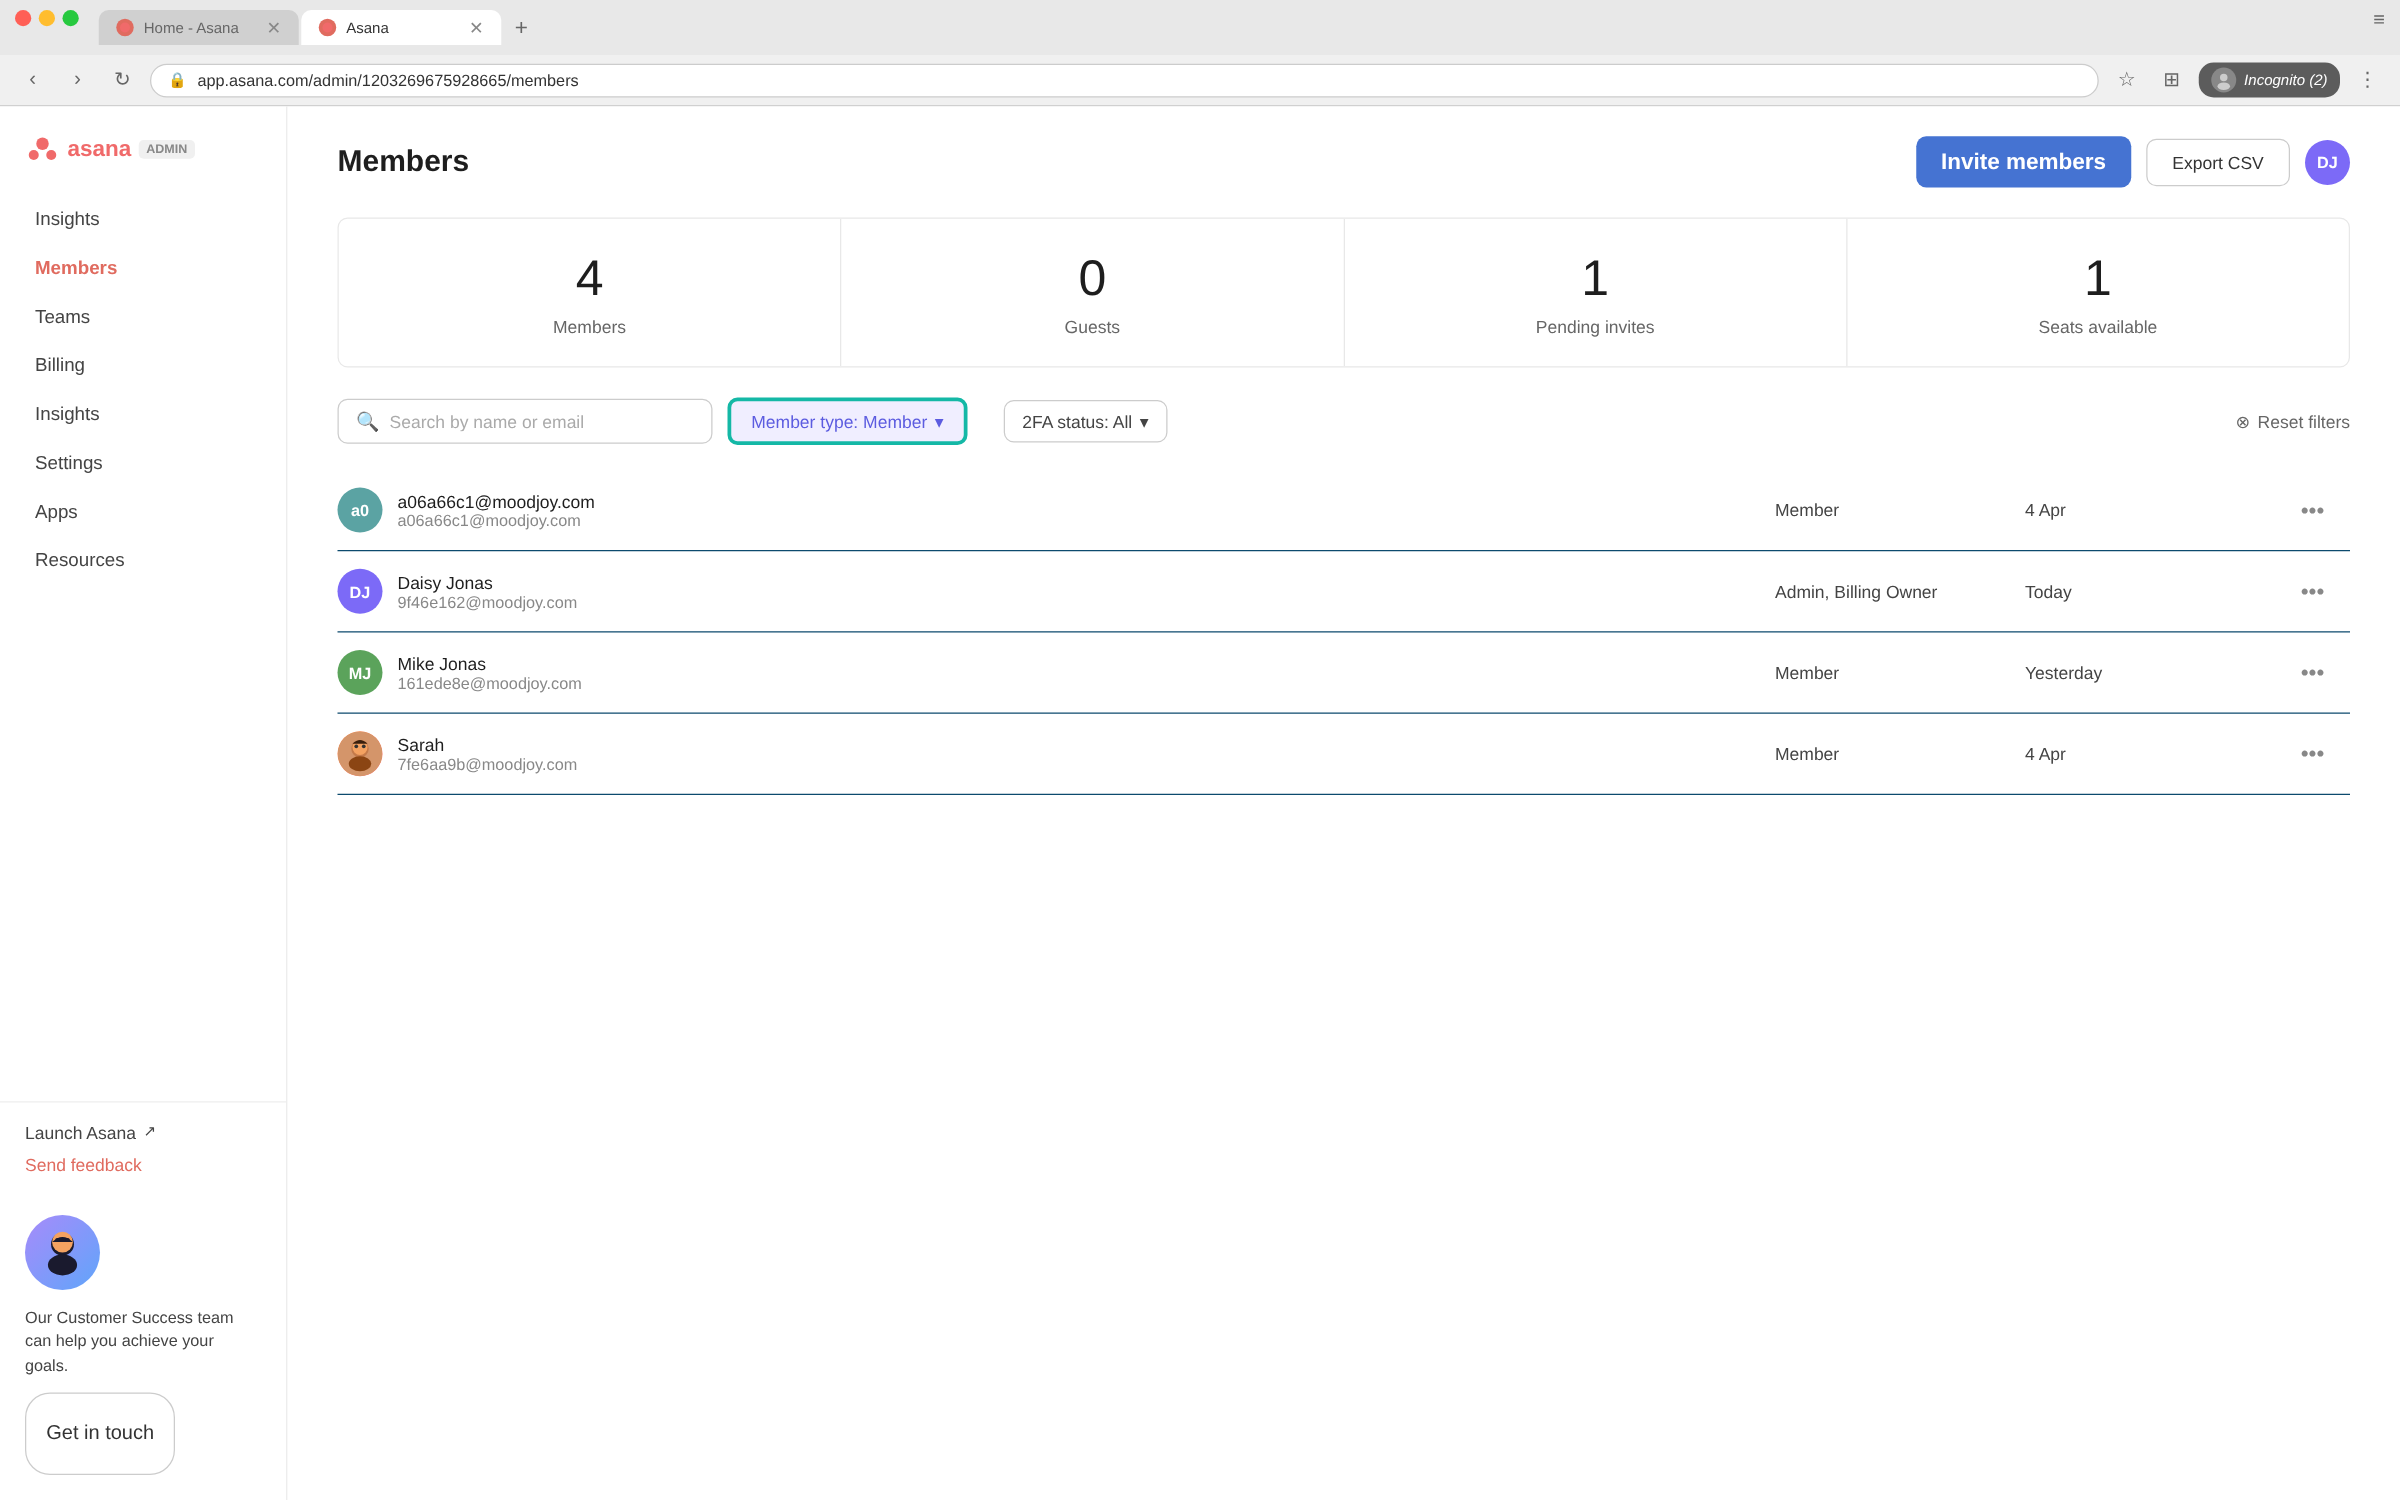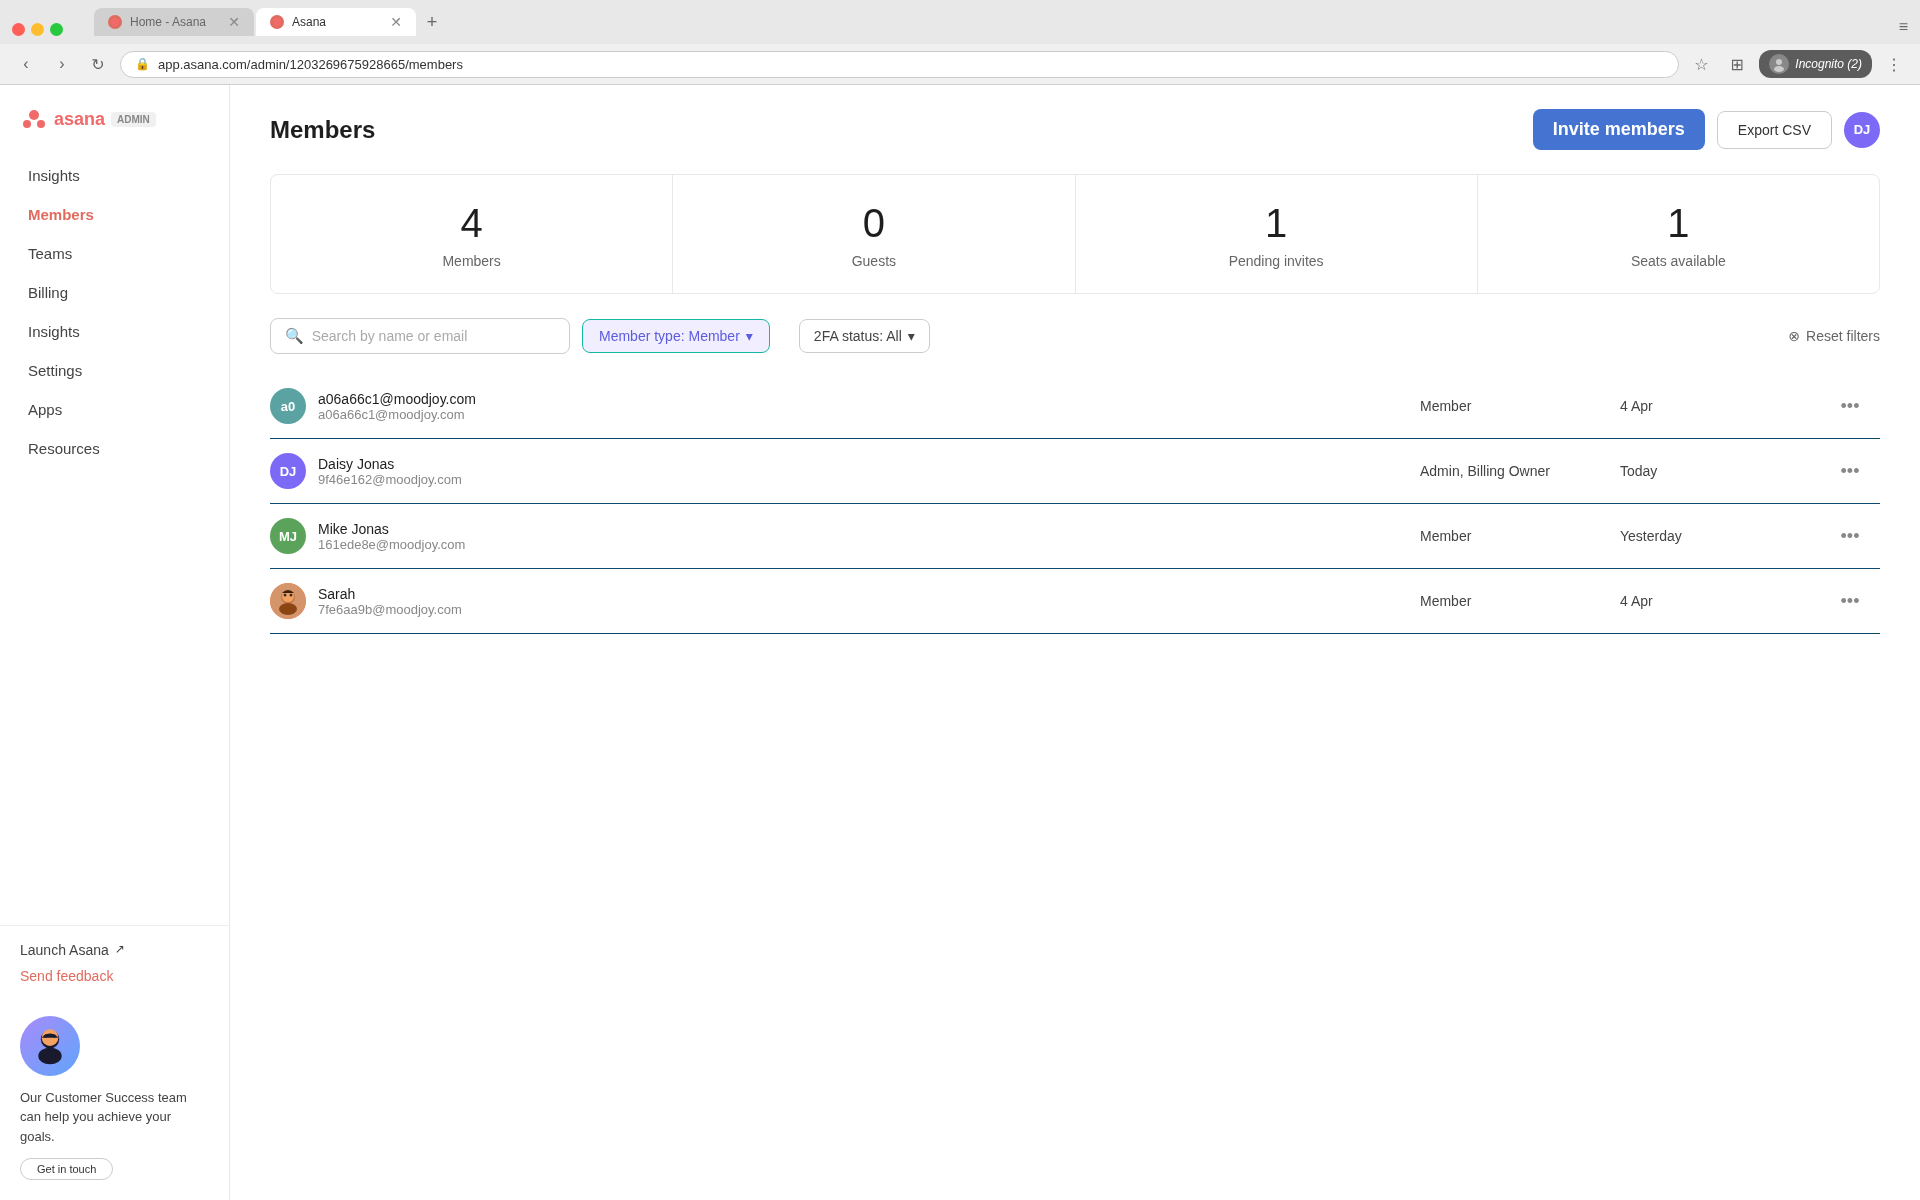--- a/index.html
+++ b/index.html
@@ -1,20 +1,20 @@
 <!DOCTYPE html>
 <html><head>
   <meta charset="utf-8">
   <style>
     * { box-sizing: border-box; margin: 0; padding: 0; }
     body { font-family: -apple-system, BlinkMacSystemFont, 'Segoe UI', sans-serif; background: #f5f5f5; display: flex; flex-direction: column; height: 100vh; overflow: hidden; }
 
     
     .browser-chrome { background: #e8e8e8; padding: 0; flex-shrink: 0; }
-    .browser-titlebar { background: #e8e8e8; display: flex; align-items: flex-end; padding: 8px 12px; gap: 23px; }
+    .browser-titlebar { background: #e8e8e8; display: flex; align-items: flex-start; padding: 8px 12px; gap: 8px; }
     .browser-dots { display: flex; gap: 6px; }
     .dot { width: 13px; height: 13px; border-radius: 50%; }
     .dot-red { background: #ff5f56; }
     .dot-yellow { background: #ffbd2e; }
     .dot-green { background: #27c93f; }
     .browser-tabs { display: flex; align-items: flex-end; gap: 2px; margin-left: 8px; }
     .browser-tab { background: #fff; border-radius: 8px 8px 0 0; padding: 6px 14px; font-size: 12px; color: #333; display: flex; align-items: center; gap: 8px; min-width: 160px; max-width: 200px; position: relative; }
     .browser-tab.inactive { background: #d0d0d0; color: #666; }
     .tab-favicon { width: 14px; height: 14px; background: #e06b5f; border-radius: 50%; flex-shrink: 0; display: flex; align-items: center; justify-content: center; }
     .tab-close { margin-left: auto; color: #888; font-size: 14px; cursor: pointer; }
@@ -40,21 +40,21 @@
     .sidebar-nav { flex: 1; padding: 8px 0; }
     .nav-item { padding: 10px 20px; font-size: 15px; color: #444; cursor: pointer; border-radius: 6px; margin: 0 8px 2px; transition: background 0.15s; }
     .nav-item.active { color: #e06b5f; font-weight: 600; }
     .sidebar-bottom { padding: 16px 20px; border-top: 1px solid #eee; margin-top: auto; }
     .launch-asana { font-size: 14px; color: #444; cursor: pointer; display: flex; align-items: flex-start; gap: 6px; margin-bottom: 10px; }
     .send-feedback { font-size: 14px; color: #e06b5f; cursor: pointer; font-weight: 500; }
     .customer-success { padding: 16px 20px 20px; }
     .cs-avatar { width: 60px; height: 60px; border-radius: 50%; background: linear-gradient(135deg, #a78bfa, #60a5fa); margin-bottom: 12px; display: flex; align-items: center; justify-content: center; overflow: hidden; }
     .cs-avatar svg { width: 50px; height: 50px; }
     .cs-text { font-size: 13px; color: #444; line-height: 1.5; margin-bottom: 12px; }
-    .cs-btn { border: 1px solid #ccc; background: #fff; border-radius: 20px; padding: 4px 16px; font-size: 11px; cursor: pointer; color: #333; }
+    .cs-btn { border: 1px solid #ccc; background: #fff; border-radius: 20px; padding: 23px 16px; font-size: 16px; cursor: pointer; color: #333; }
 
     
     .main { flex: 1; overflow-y: auto; background: #fff; }
     .main-header { display: flex; align-items: center; justify-content: space-between; padding: 24px 40px 0; }
     .page-title { font-size: 24px; font-weight: 600; color: #1e1e1e; }
     .header-actions { display: flex; align-items: center; gap: 12px; }
     .btn-invite { background: #4573d2; color: #fff; border: none; border-radius: 8px; padding: 10px 20px; font-size: 18px; font-weight: 600; cursor: pointer; }
     .btn-export { background: #fff; color: #333; border: 1px solid #ccc; border-radius: 8px; padding: 10px 20px; font-size: 14px; font-weight: 500; cursor: pointer; }
     .user-avatar-btn { width: 36px; height: 36px; background: #7c6af7; color: #fff; border-radius: 50%; display: flex; align-items: center; justify-content: center; font-size: 13px; font-weight: 600; cursor: pointer; border: none; }
 
@@ -64,21 +64,21 @@
     .stat-cell:last-child { border-right: none; }
     .stat-number { font-size: 40px; font-weight: 400; color: #1e1e1e; line-height: 1.2; }
     .stat-label { font-size: 14px; color: #666; margin-top: 6px; }
 
     
     .filters-row { display: flex; align-items: center; padding: 0 40px 20px; gap: 12px; }
     .search-box { display: flex; align-items: center; gap: 8px; border: 1px solid #ccc; border-radius: 8px; padding: 8px 14px; min-width: 300px; background: #fff; }
     .search-icon { color: #888; font-size: 15px; }
     .search-input { border: none; outline: none; font-size: 14px; color: #333; background: transparent; width: 200px; }
     .search-input::placeholder { color: #aaa; }
-    .filter-btn { background: #f0eeff; color: #5c5ce0; border: 1px solid #14b8a6; border-radius: 8px; padding: 8px 16px; font-size: 14px; font-weight: 500; cursor: pointer; display: flex; align-items: center; gap: 6px; }
+    .filter-btn { background: #f0eeff; color: #5c5ce0; border: 3px solid #14b8a6; border-radius: 8px; padding: 8px 16px; font-size: 14px; font-weight: 500; cursor: pointer; display: flex; align-items: center; gap: 6px; }
     .filter-btn-secondary { background: #fff; color: #444; border: 1px solid #ccc; border-radius: 8px; padding: 8px 14px; font-size: 14px; cursor: pointer; display: flex; align-items: center; gap: 6px; margin-left: 17px; }
     .reset-filters { display: flex; align-items: center; gap: 6px; color: #666; font-size: 14px; cursor: pointer; margin-left: auto; }
 
     
     .members-table { margin: 0 40px; }
     .table-header { display: grid; grid-template-columns: 1fr 200px 200px 60px; padding: 8px 0 12px; border-bottom: 1px solid #e8e8e8; }
     .col-header { font-size: 13px; color: #666; font-weight: 500; display: flex; align-items: center; gap: 4px; }
     .sort-icon { color: #888; font-size: 11px; }
     .info-icon { width: 16px; height: 16px; border-radius: 50%; background: #e0e0e0; display: inline-flex; align-items: center; justify-content: center; font-size: 10px; color: #666; }
     .member-row { display: grid; grid-template-columns: 1fr 200px 200px 60px; padding: 14px 0; border-bottom: 1px solid #0c4a6e; align-items: center; }

